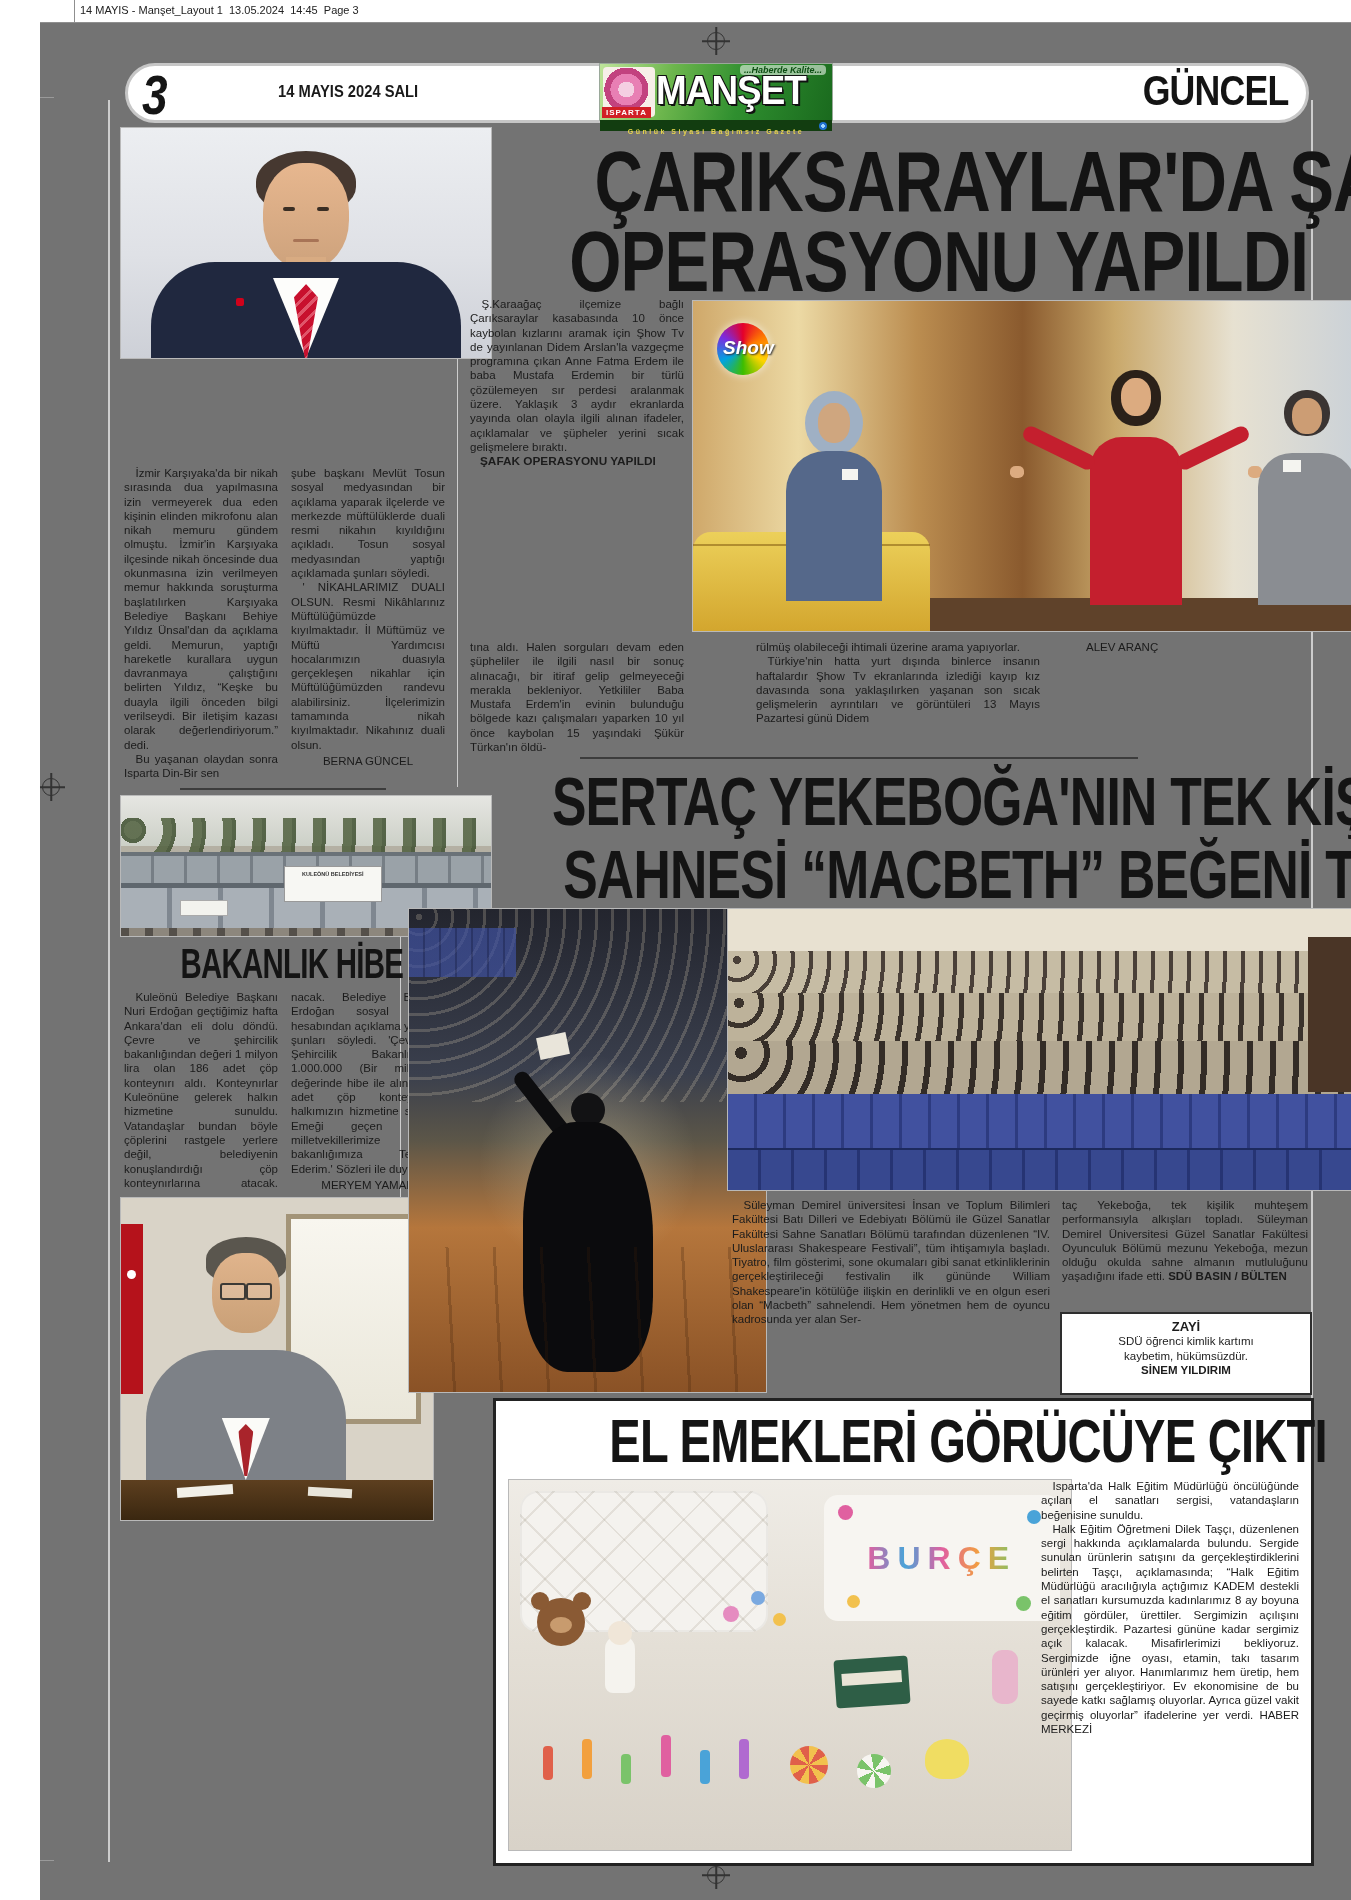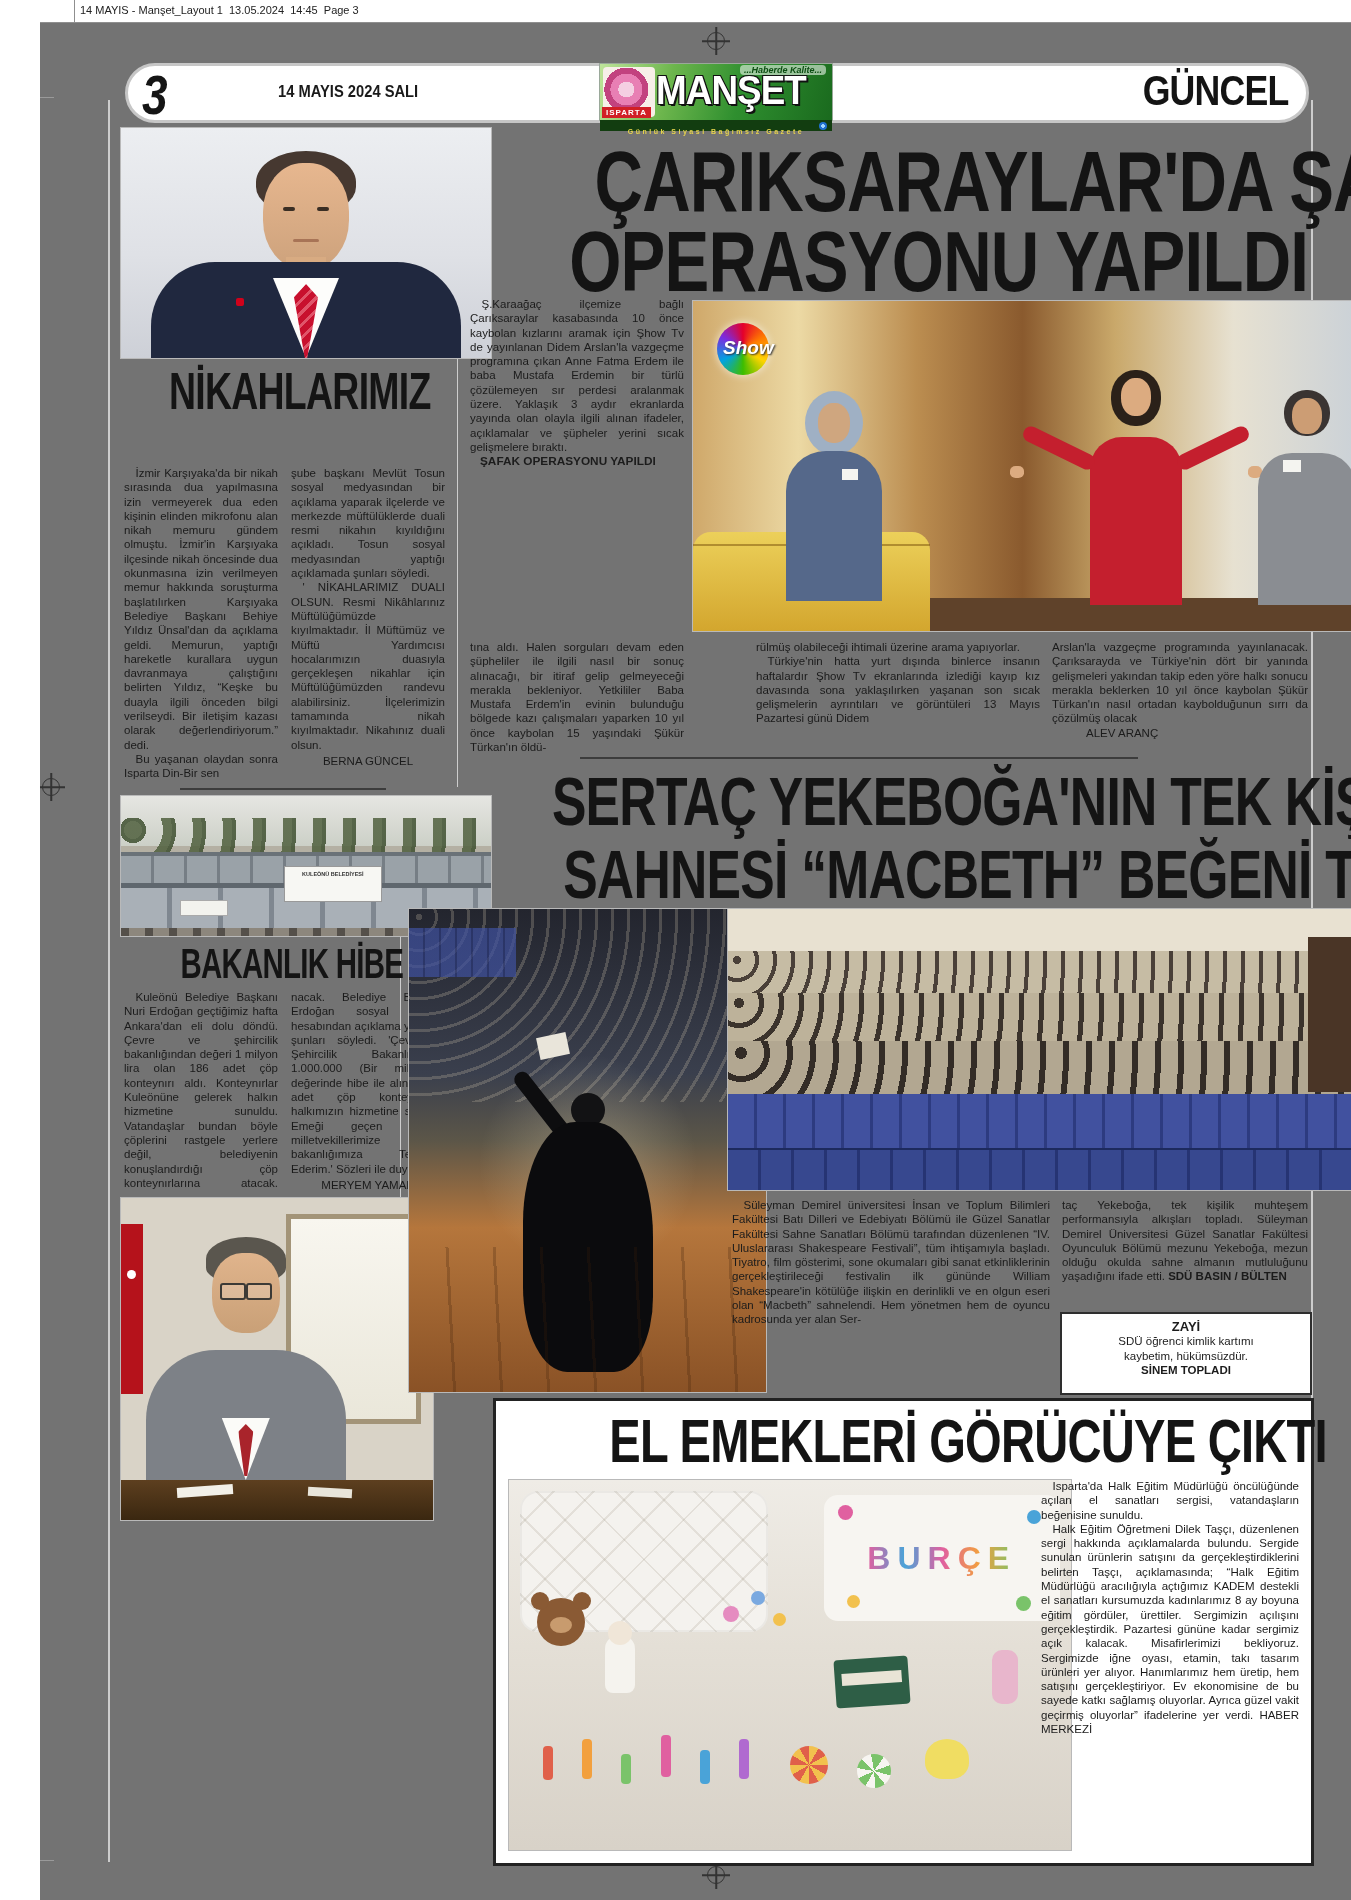--- a/index.html
+++ b/index.html
@@ -95,23 +95,20 @@
       <div class="abs" style="right:20px;top:44px;width:12px;height:4px;background:#3a2e24;border-radius:2px;"></div>
       <div class="abs" style="left:50%;top:76px;transform:translateX(-50%);width:26px;height:3px;background:#a87456;border-radius:2px;"></div>
     </div>
     <div class="abs" style="left:50%;top:56%;transform:translateX(-50%);width:40px;height:26px;background:#d8ab82;"></div>
     <div class="abs" style="left:50%;bottom:0;transform:translateX(-50%);width:310px;height:96px;background:#20283f;border-radius:64px 64px 0 0;"></div>
     <div class="abs" style="left:50%;bottom:0;transform:translateX(-50%);width:66px;height:80px;background:#fdfdfb;clip-path:polygon(0 0,100% 0,50% 100%);"></div>
     <div class="abs" style="left:50%;bottom:0;transform:translateX(-50%);width:24px;height:74px;background:repeating-linear-gradient(135deg,#c8102e 0 6px,#e0556a 6px 9px);clip-path:polygon(50% 0,100% 18%,55% 100%,45% 100%,0 18%);"></div>
     <div class="abs" style="left:31%;top:74%;width:8px;height:8px;background:#d0021b;border-radius:2px;"></div>
   </div>
 
-  <div class="hlrow" style="left:78px;top:361px;width:330px;">
-    <span class="squeeze" style="font-size:52px;transform:scaleX(0.72);">NİKAHLARIMIZ</span>
-  </div>
   <div class="colbox" style="left:84px;top:466px;width:322px;height:316px;gap:13px;">
     <div style="width:154px;">
       <div class="coltext"> İzmir Karşıyaka'da bir nikah sırasında dua yapılmasına izin vermeyerek dua eden kişinin elinden mikrofonu alan nikah memuru gündem olmuştu. İzmir'in Karşıyaka ilçesinde nikah öncesinde dua okunmasına izin verilmeyen memur hakkında soruşturma başlatılırken Karşıyaka Belediye Başkanı Behiye Yıldız Ünsal'dan da açıklama geldi. Memurun, yaptığı hareketle kurallara uygun davranmaya çalıştığını belirten Yıldız, “Keşke bu duayla ilgili önceden bilgi verilseydi. Bir iletişim kazası olarak değerlendiriyorum.” dedi.
  Bu yaşanan olaydan sonra Isparta Din-Bir sen</div>
     </div>
     <div style="width:154px;">
       <div class="coltext">şube başkanı Mevlüt Tosun sosyal medyasından bir açıklama yaparak ilçelerde ve merkezde müftülüklerde duali resmi nikahın kıyıldığını açıkladı. Tosun sosyal medyasından yaptığı açıklamada şunları söyledi.
  ' NİKAHLARIMIZ DUALI OLSUN. Resmi Nikâhlarınız Müftülüğümüzde kıyılmaktadır. İl Müftümüz ve Müftü Yardımcısı hocalarımızın duasıyla gerçekleşen nikahlar için Müftülüğümüzden randevu alabilirsiniz. İlçelerimizin tamamında nikah kıyılmaktadır. Nikahınız duali olsun.</div>
       <div class="byline">BERNA GÜNCEL</div>
     </div>
@@ -211,21 +208,20 @@
   </div>
 
   <div class="abs" style="left:430px;top:640px;width:214px;height:112px;overflow:hidden;">
     <div class="coltext">tına aldı. Halen sorguları devam eden şüpheliler ile ilgili nasıl bir sonuç alınacağı, bir itiraf gelip gelmeyeceği merakla bekleniyor. Yetkililer Baba Mustafa Erdem'in evinin bulunduğu bölgede kazı çalışmaları yaparken 10 yıl önce kaybolan 15 yaşındaki Şükür Türkan'ın öldü-</div>
   </div>
   <div class="abs" style="left:716px;top:640px;width:284px;height:112px;overflow:hidden;">
     <div class="coltext">rülmüş olabileceği ihtimali üzerine arama yapıyorlar.
  Türkiye'nin hatta yurt dışında binlerce insanın haftalardır Şhow Tv ekranlarında izlediği kayıp kız davasında sona yaklaşılırken yaşanan son sıcak gelişmelerin ayrıntıları ve görüntüleri 13 Mayıs Pazartesi günü Didem</div>
   </div>
   <div class="abs" style="left:1012px;top:640px;width:256px;height:112px;overflow:hidden;">
-    <div class="coltext">Arslan'la vazgeçme programında yayınlanacak. Çarıksarayda  ve Türkiye'nin dört bir yanında gelişmeleri yakından takip eden yöre halkı sonucu merakla beklerken 10 yıl önce kaybolan Şükür Türkan'ın nasıl ortadan kaybolduğunun sırrı da çözülmüş olacak</div>
     <div class="coltext" style="padding-left:34px;">ALEV ARANÇ</div>
   </div>
 
   <div class="hr" style="left:540px;top:757px;width:558px;"></div>
 
   <div class="hlrow" style="left:368px;top:762px;width:900px;">
     <span class="squeeze" style="font-size:68px;transform:scaleX(0.76);">SERTAÇ YEKEBOĞA'NIN TEK KİŞİLİK</span>
   </div>
   <div class="hlrow" style="left:368px;top:835px;width:900px;">
     <span class="squeeze" style="font-size:68px;transform:scaleX(0.76);">SAHNESİ “MACBETH” BEĞENİ TOPLADI</span>
@@ -262,21 +258,21 @@
     <div class="coltext"> Süleyman Demirel üniversitesi İnsan ve Toplum Bilimleri Fakültesi Batı Dilleri ve Edebiyatı Bölümü ile Güzel Sanatlar Fakültesi Sahne Sanatları Bölümü tarafından düzenlenen “IV. Uluslararası Shakespeare Festivali”, tüm ihtişamıyla başladı.  Tiyatro, film gösterimi, sone okumaları gibi sanat etkinliklerinin gerçekleştirileceği festivalin ilk gününde William Shakespeare'in kötülüğe ilişkin en derinlikli ve en olgun eseri olan “Macbeth” sahnelendi. Hem yönetmen hem de oyuncu kadrosunda yer alan Ser-</div>
   </div>
   <div class="abs" style="left:1022px;top:1198px;width:246px;height:106px;overflow:hidden;">
     <div class="coltext" style="white-space:normal;"><span>taç Yekeboğa, tek kişilik muhteşem performansıyla alkışları topladı.  Süleyman Demirel Üniversitesi Güzel Sanatlar Fakültesi Oyunculuk Bölümü mezunu Yekeboğa, mezun olduğu okulda sahne almanın mutluluğunu yaşadığını ifade etti.</span> <span class="inlineb">SDÜ BASIN / BÜLTEN</span></div>
   </div>
 
   <div class="zayibox" style="left:1020px;top:1312px;width:248px;height:74px;">
     <div class="t">ZAYİ</div>
     <div class="l">SDÜ öğrenci kimlik kartımı</div>
     <div class="l">kaybetim, hükümsüzdür.</div>
-    <div class="n">SİNEM TOPLADI</div>
+    <div class="n">SİNEM YILDIRIM</div>
   </div>
 
   <div class="bigbox" style="left:453px;top:1398px;width:815px;height:462px;">
     <div class="hlrow" style="left:0;top:4px;width:100%;">
       <span class="squeeze" style="font-size:62px;transform:scaleX(0.76);">EL EMEKLERİ GÖRÜCÜYE ÇIKTI</span>
     </div>
 
     <div class="photo" style="left:12px;top:78px;width:518px;height:370px;background:linear-gradient(180deg,#efece6 0%,#e4dfd6 45%,#d8d2c8 100%);">
       <div class="abs" style="left:2%;top:3%;width:44%;height:38%;background:#f4f2ee;border-radius:18px;box-shadow:inset 0 0 0 2px rgba(0,0,0,.04);">
         <div style="width:100%;height:100%;background:repeating-linear-gradient(45deg,transparent 0 26px,rgba(150,140,120,.18) 26px 28px),repeating-linear-gradient(-45deg,transparent 0 26px,rgba(150,140,120,.18) 26px 28px);border-radius:18px;"></div>

